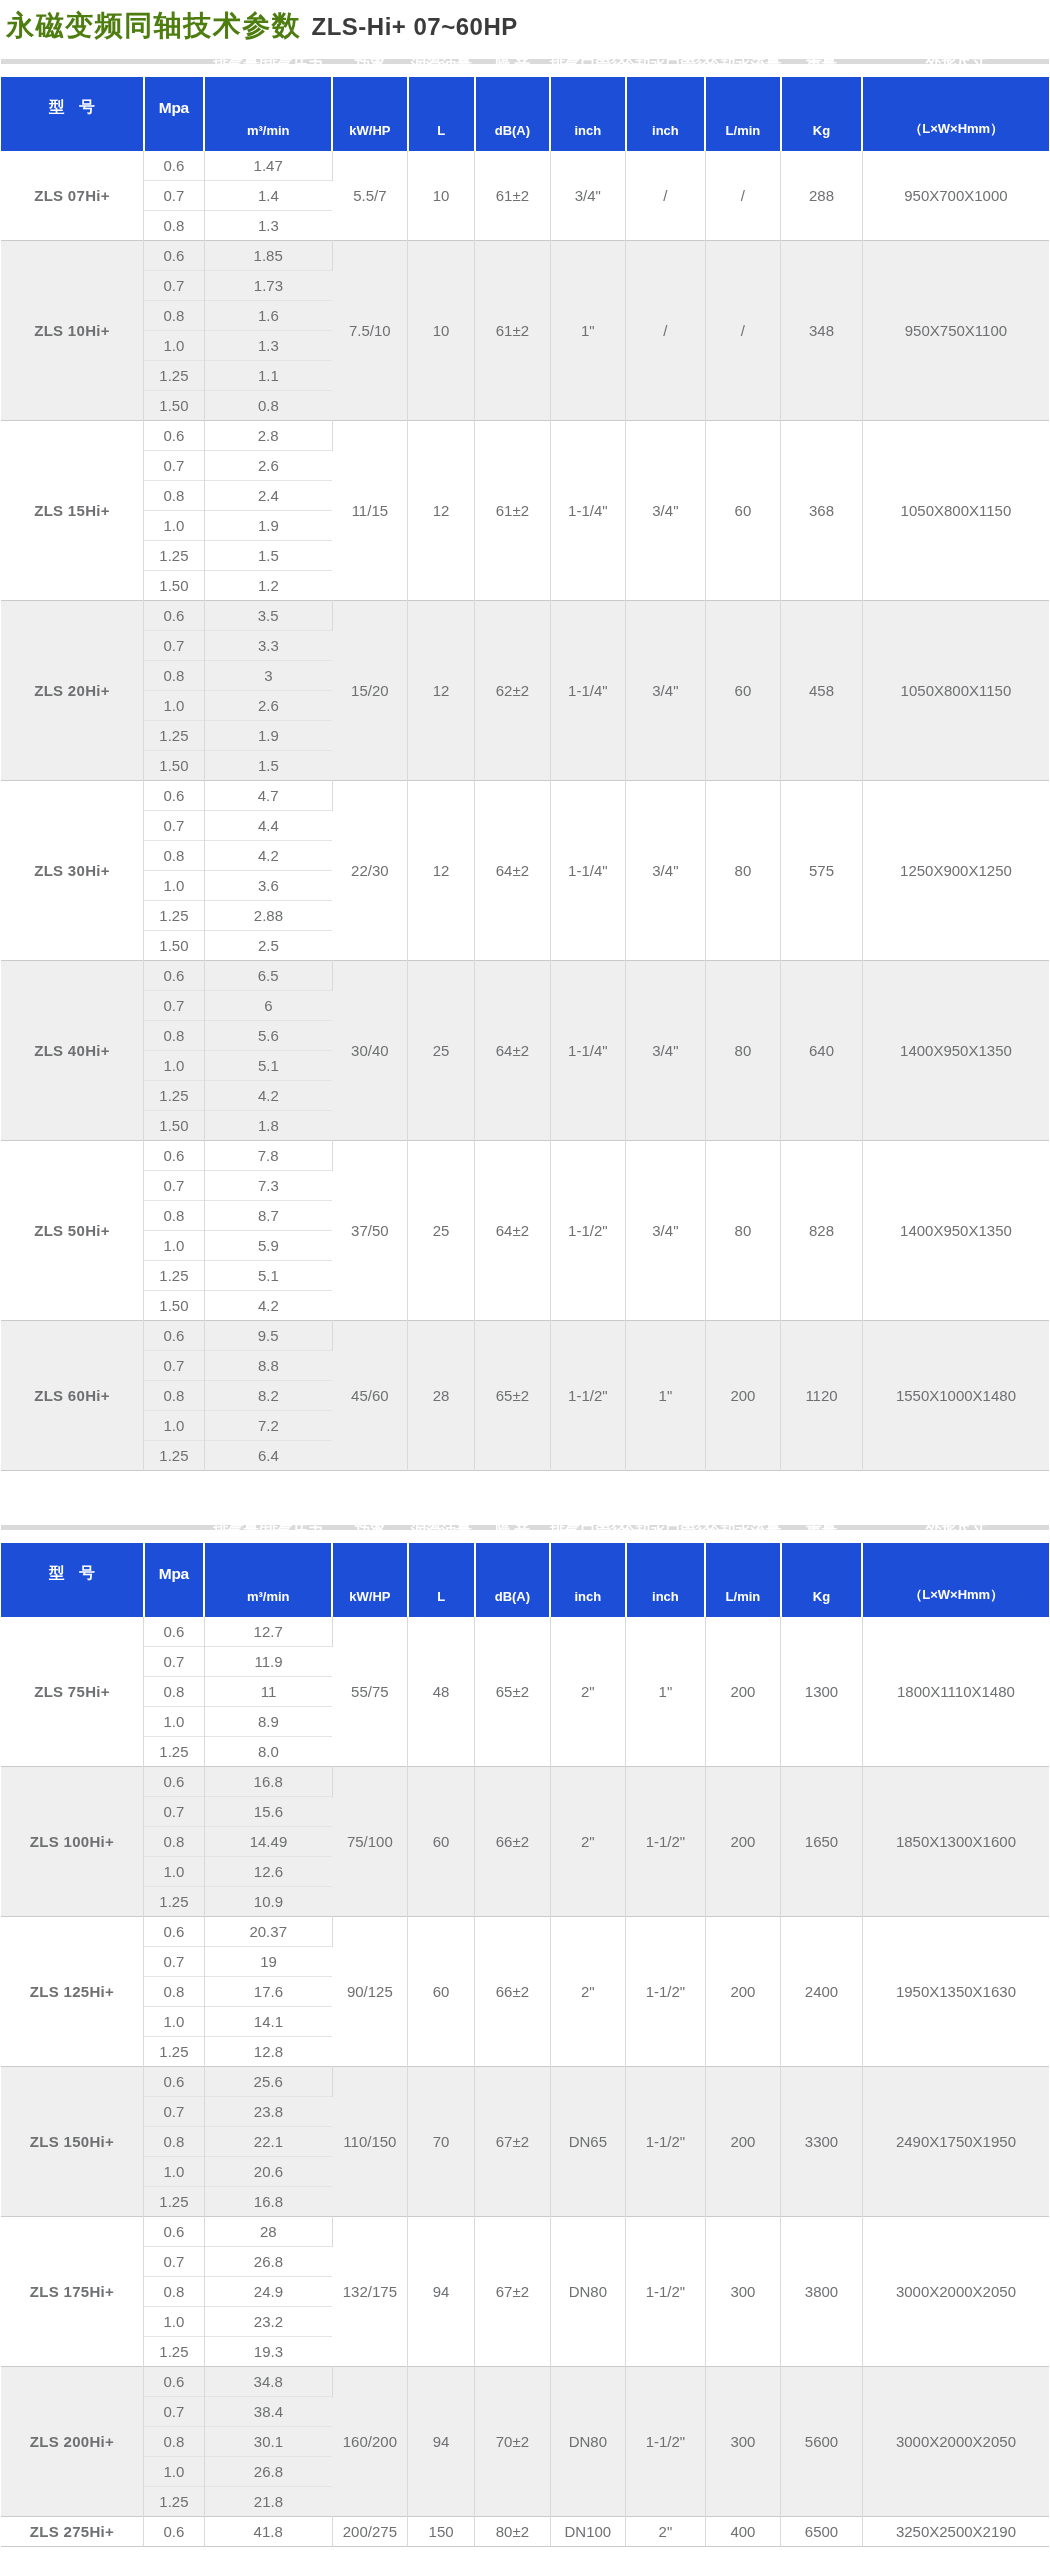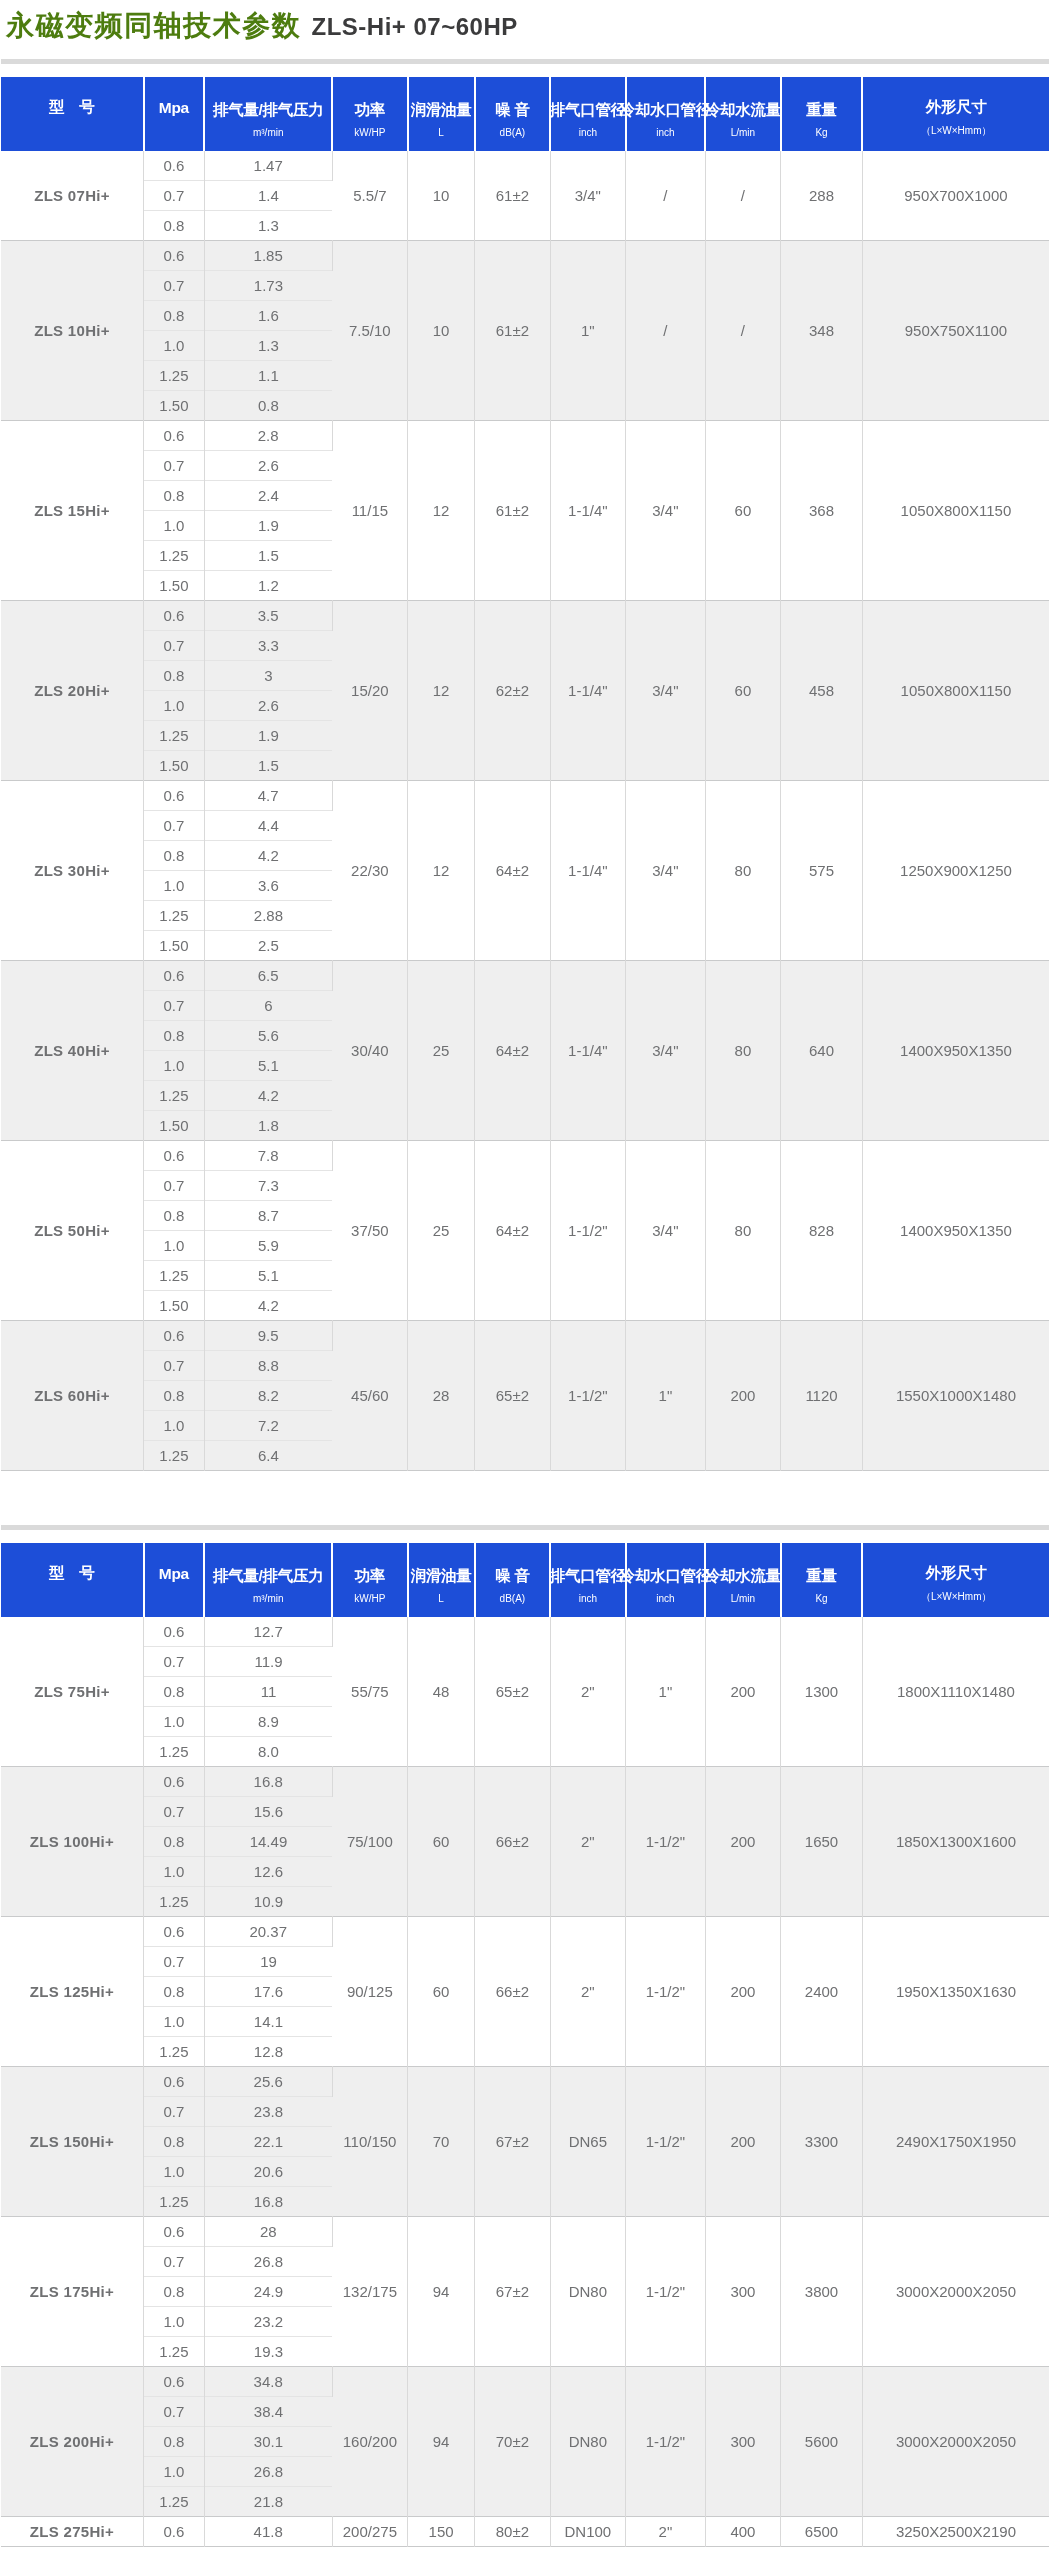--- a/index.html
+++ b/index.html
@@ -58,23 +58,24 @@
     gap:6.2px;
   }
   th.no-unit .cellbox{justify-content:center;}
   .h-label{
     font-size:15.5px;
     font-weight:bold;
     letter-spacing:-0.3px;
     white-space:nowrap;
   }
   .h-unit{
-    font-size:10px;
-    font-weight:normal;
+    font-size:13px;
+    font-weight:bold;
     white-space:nowrap;
+    margin-top:41px;
   }
   table.spec-table td{
     border-right:1px solid #d9d9d9;
     text-align:center;
     vertical-align:middle;
     height:29px;
     font-size:15px;
     color:#6f7072;
     padding:0;
   }

